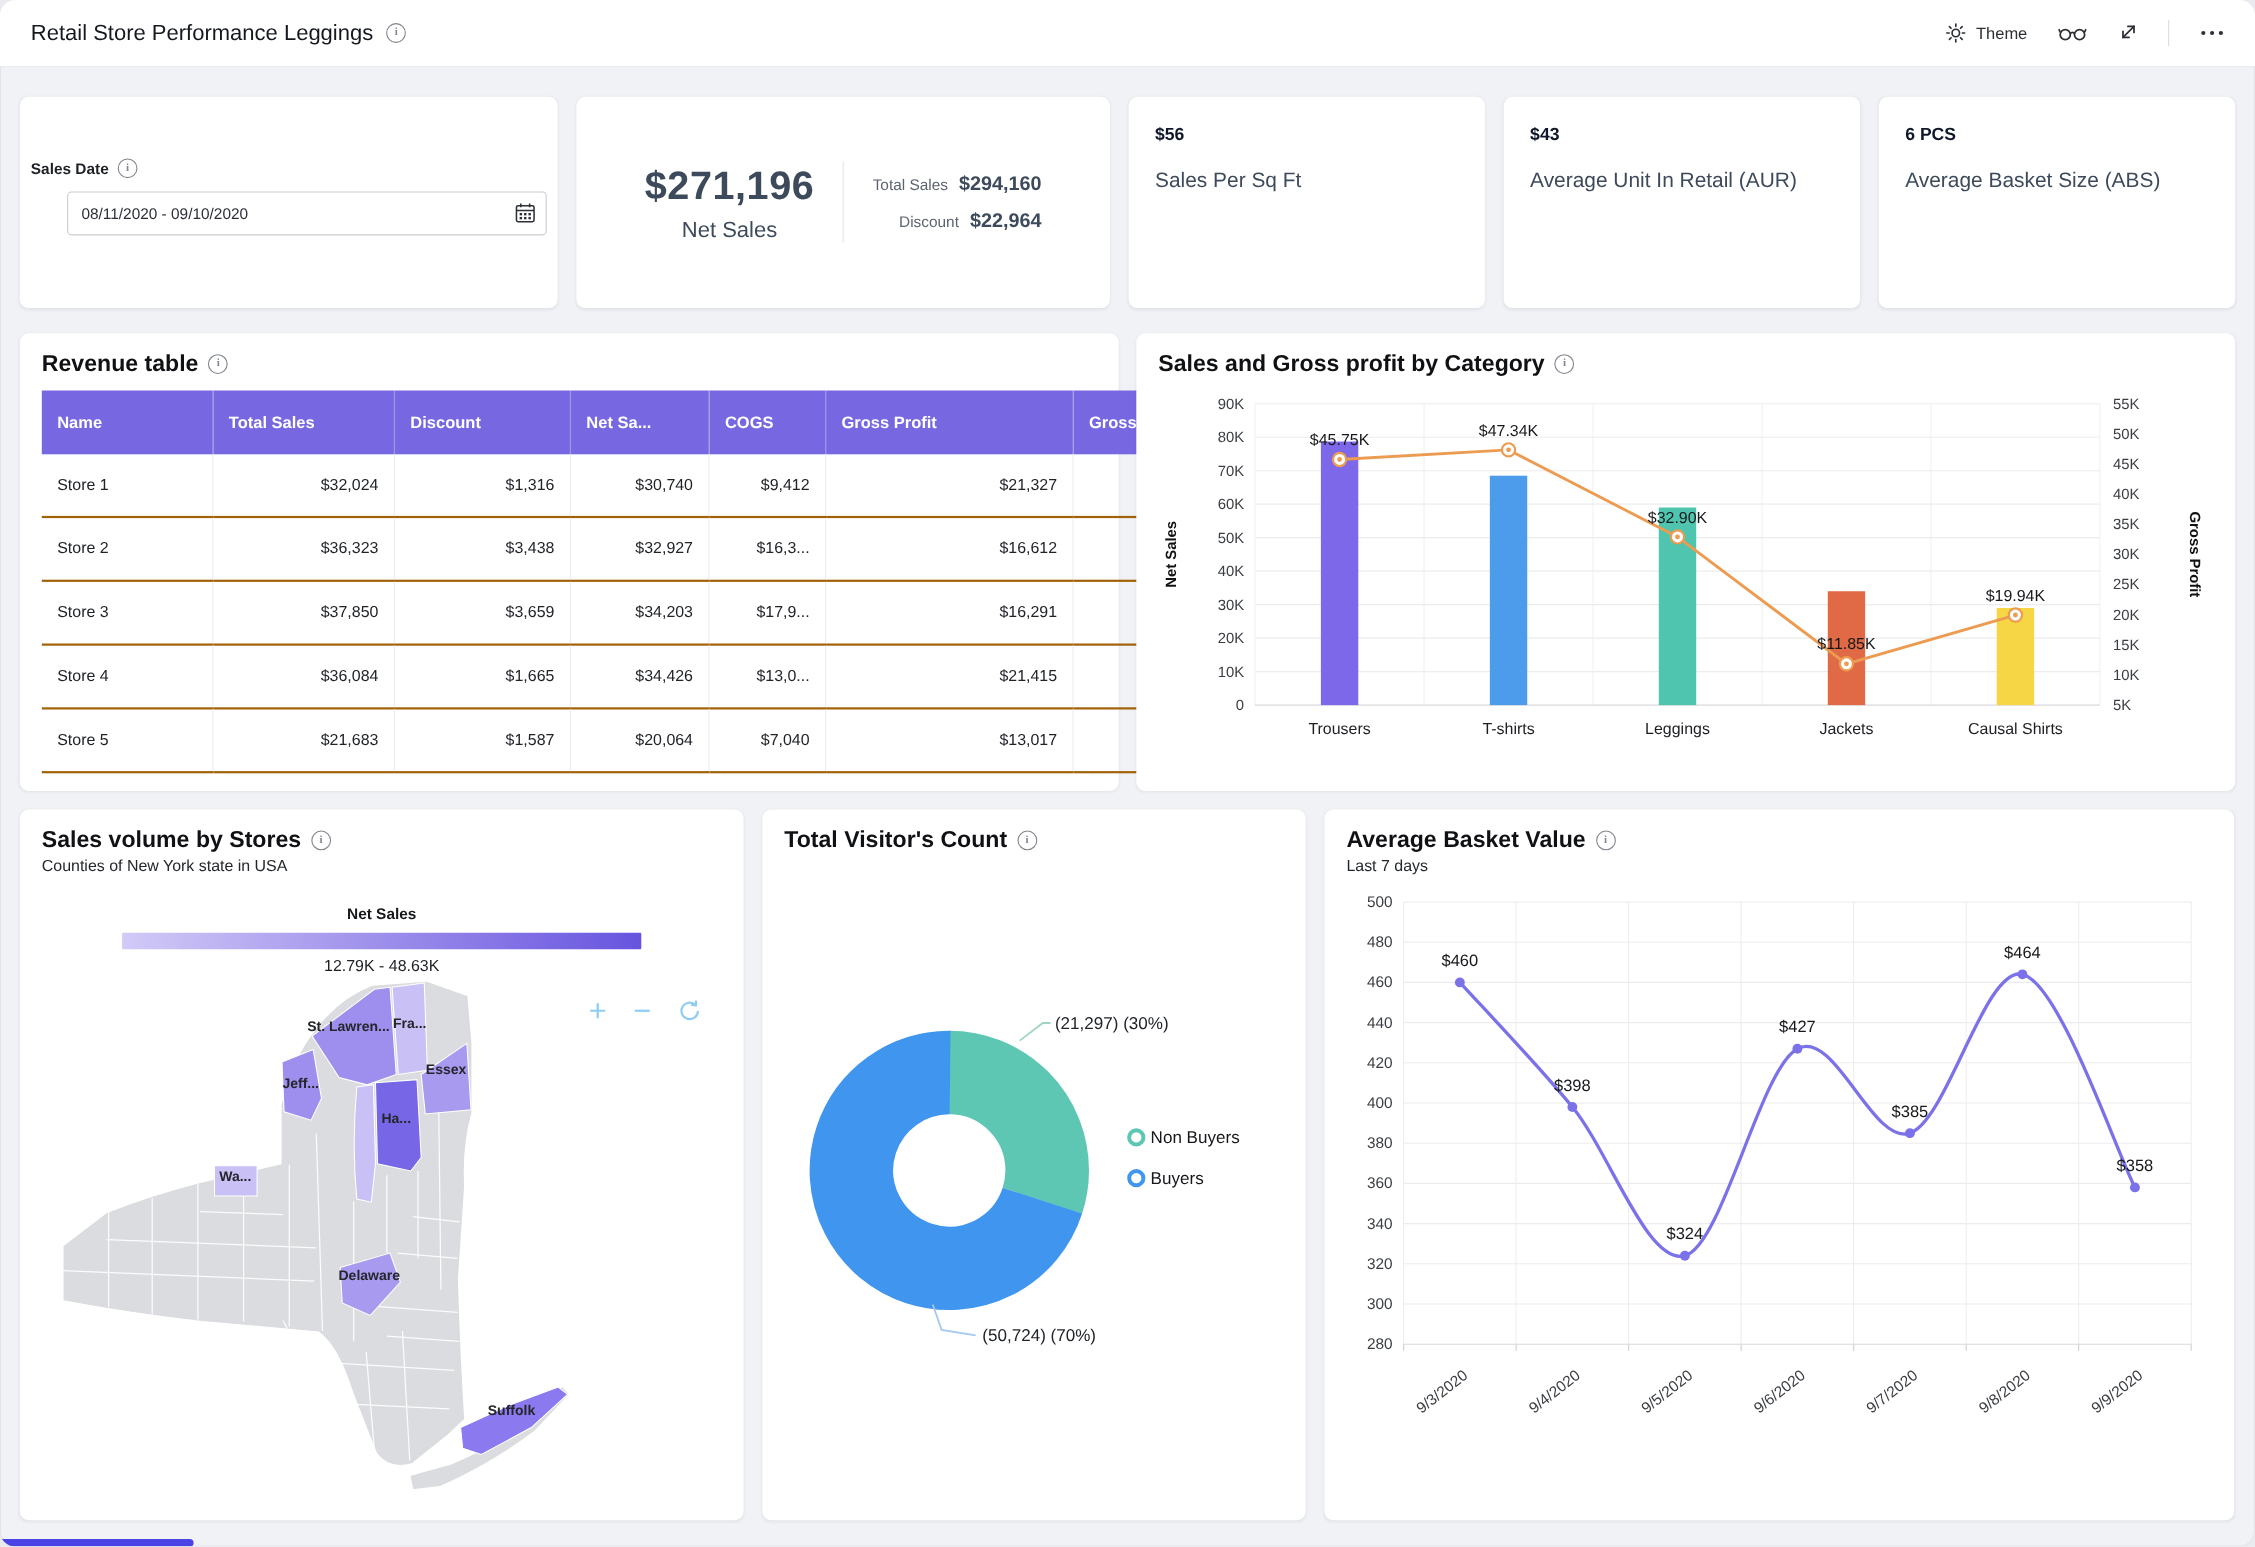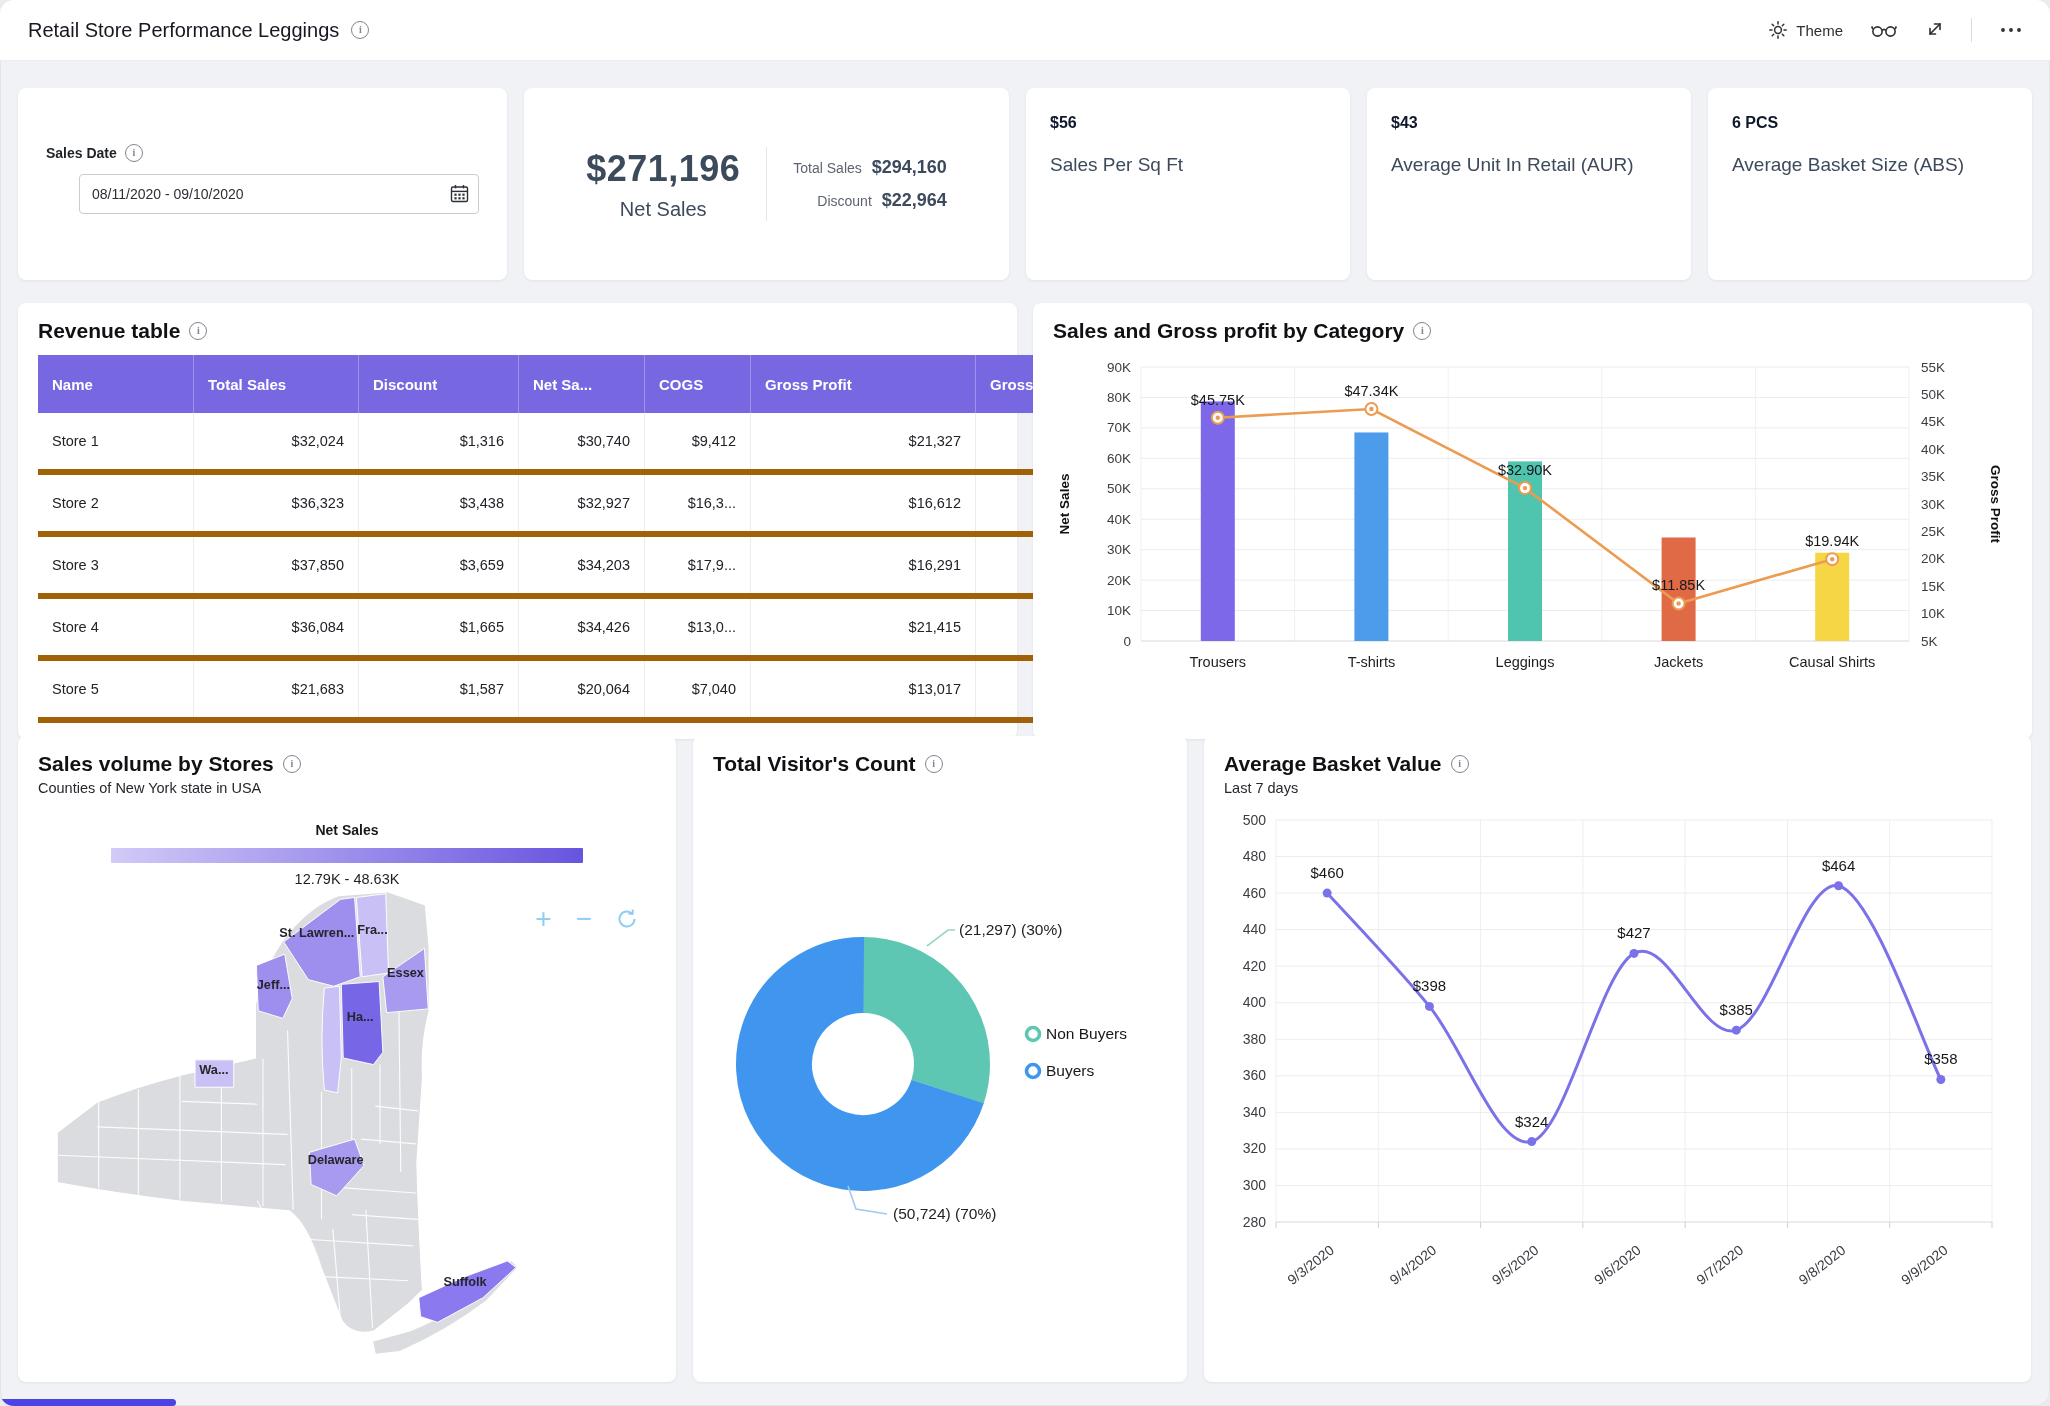--- a/index.html
+++ b/index.html
@@ -11,21 +11,21 @@
   .info{display:inline-block;width:16px;height:16px;border:1.4px solid #80858e;border-radius:50%;color:#80858e;font-size:10px;font-weight:bold;line-height:15px;text-align:center;vertical-align:middle;}
   .info::after{content:"i";font-family:"Liberation Serif",serif;}
   .hdr-right{display:flex;align-items:center;gap:28px;color:#2c2f33;}
   .theme-btn{display:flex;align-items:center;gap:9px;font-size:15px;color:#2c2f33;cursor:pointer;}
   .icon-btn{display:flex;align-items:center;cursor:pointer;}
   .vdiv{width:1px;height:24px;background:#ddd;}
   main{padding:28px 18px 20px;display:flex;flex-direction:column;gap:23px;}
   .card{background:#fff;border-radius:8px;box-shadow:0 1px 3px rgba(20,24,40,.07);position:relative;}
   
   .row-top{display:grid;grid-template-columns:489px 485px 1fr 1fr 1fr;gap:17px;height:192px;}
-  .card-date{padding:56px 28px 0;}
+  .card-date{padding:56px 10px 0;}
   .fld-label{font-size:14px;font-weight:bold;color:#1e2227;display:flex;align-items:center;gap:8px;margin-bottom:12px;}
   .date-wrap{position:relative;margin-left:33px;}
   .date-input{width:100%;box-sizing:border-box;height:40px;border:1px solid #c9ccd2;border-radius:4px;padding:0 38px 0 12px;font-size:14px;color:#2b2f36;font-family:"Liberation Sans",sans-serif;background:#fff;}
   .cal-ic{position:absolute;right:10px;top:10px;}
   .card-netsales{display:flex;align-items:center;justify-content:center;gap:26px;}
   .ns-big{text-align:center;}
   .ns-val{font-size:36px;font-weight:bold;color:#3d4a5c;letter-spacing:.5px;}
   .ns-lbl{font-size:20px;color:#3d4a5c;margin-top:8px;}
   .ns-div{width:1px;height:74px;background:#e4e6ea;}
   .ns-side{display:flex;flex-direction:column;gap:12px;}
@@ -36,21 +36,21 @@
   .kpi-val{font-size:16px;font-weight:600;color:#0f172a;}
   .kpi-lbl{font-size:19px;color:#3d4a5c;margin-top:22px;}
   
   .row-mid{display:grid;grid-template-columns:999px 999px;gap:16px;height:410px;}
   .panel-title{font-size:21px;font-weight:bold;color:#101114;display:flex;align-items:center;gap:9px;}
   .panel-sub{font-size:14.5px;color:#24272c;margin-top:4px;}
   .card-pad{padding:16px 20px;}
   .tbl{width:100%;border-collapse:collapse;margin-top:12px;table-layout:fixed;}
   .tbl th{background:#7768e2;color:#fff;font-size:15px;font-weight:bold;text-align:left;padding:0 14px;height:58px;border-right:1px solid rgba(255,255,255,.28);}
   .tbl th:last-child{border-right:none;}
-  .tbl td{font-size:14.5px;color:#202328;height:56px;padding:0 14px;border-bottom:6px solid #a16207;border-right:1px solid #ededf0;}
+  .tbl td{font-size:14.5px;color:#202328;height:56px;padding:0 14px;border-bottom:2px solid #a16207;border-right:1px solid #ededf0;}
   .tbl td:last-child{border-right:none;}
   .tbl td.num{text-align:right;}
   .tbl td.bold{font-weight:bold;}
   
   .row-bot{display:grid;grid-template-columns:658px 494px 827px;gap:17px;height:646px;}
   .map-legend{margin-top:26px;text-align:center;}
   .map-legend-title{font-size:14px;font-weight:bold;color:#16181c;}
   .map-grad{height:15px;width:472px;margin:10px auto 8px;border-radius:1px;}
   .map-range{font-size:14.5px;color:#1c1f24;}
   .map-controls{position:absolute;right:38px;top:172px;display:flex;align-items:center;gap:24px;color:#8fcdf3;z-index:5;}

